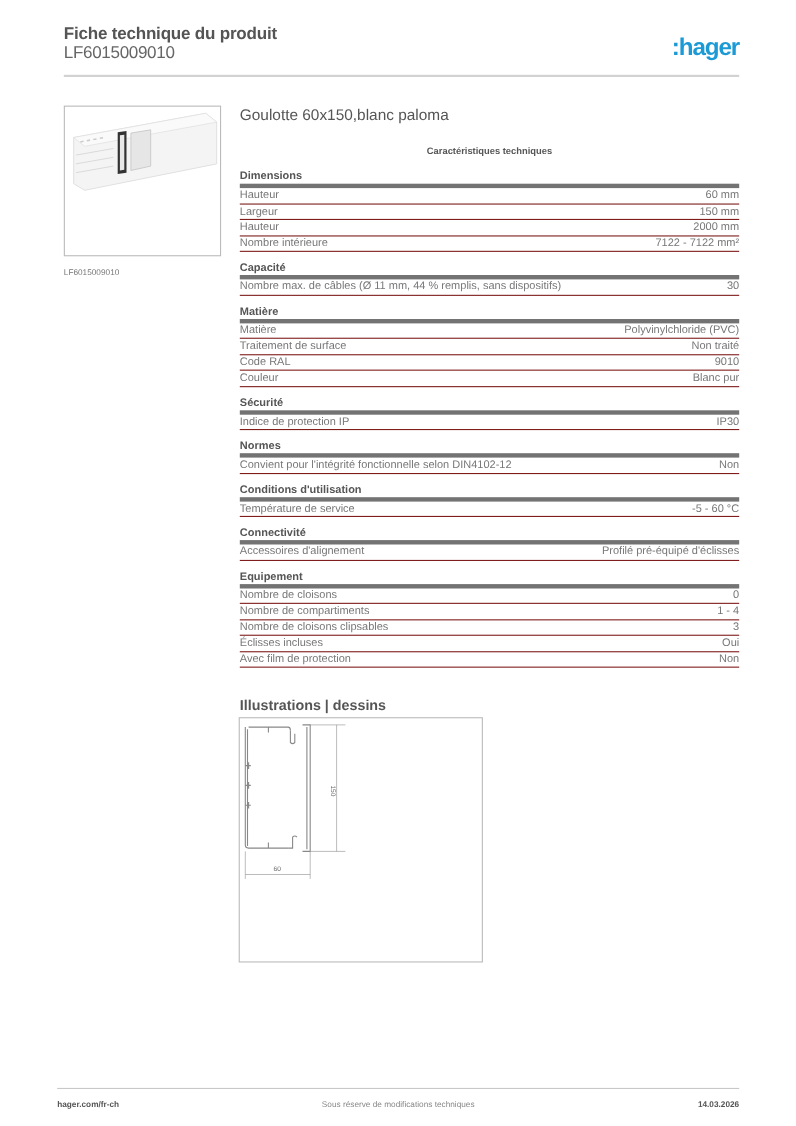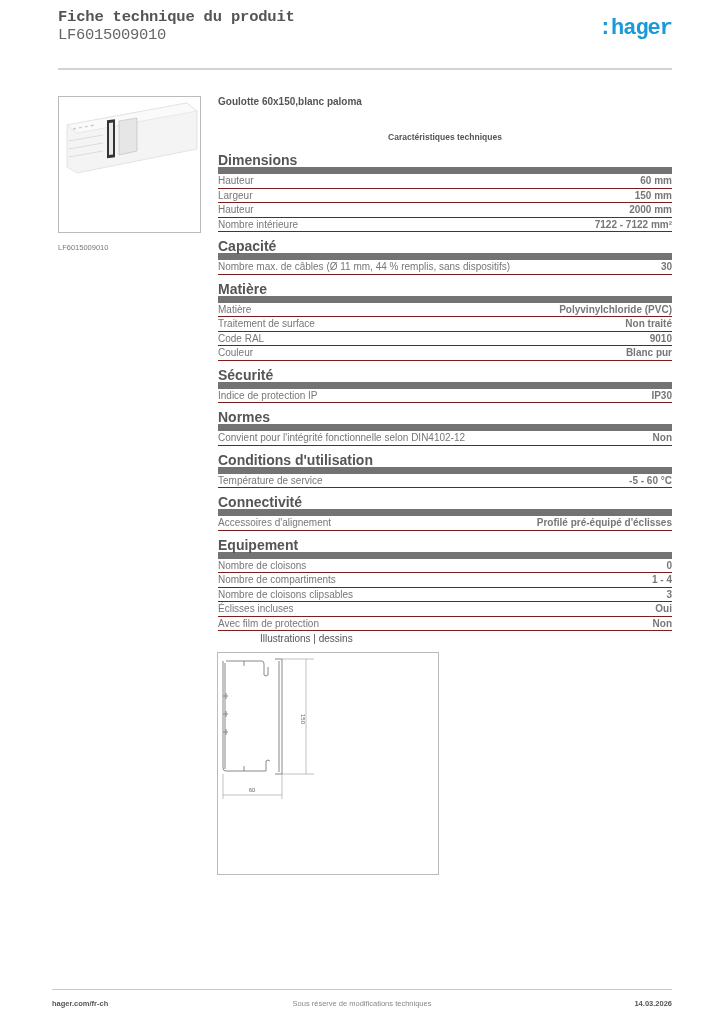--- a/index.html
+++ b/index.html
@@ -1,36 +1,36 @@
 <!DOCTYPE html>
 <html><head>
   <meta charset="utf-8">
   <style>
     * { margin: 0; padding: 0; box-sizing: border-box; }
     html, body { width: 724px; height: 1024px; background: #ffffff; overflow: hidden; }
     body { position: relative; font-family: "Liberation Sans", sans-serif; color: #666; }
 
-    .header { position: absolute; left: 58px; top: 8px; width: 614px; font-family: Liberation Mono, monospace; }
+    .header { position: absolute; left: 58px; top: 22px; width: 614px; }
     .header .title { font-size: 15.5px; font-weight: bold; color: #555; line-height: 18px; letter-spacing: -0.2px; }
     .header .ref { font-size: 15.5px; color: #666; line-height: 18px; letter-spacing: -0.3px; }
     .logo { position: absolute; right: 0; top: 8px; font-size: 22px; font-weight: bold; color: #1b9ad6; letter-spacing: -1px; }
     .header-rule { position: absolute; left: 58px; top: 68px; width: 614px; height: 2px; background: #d2d2d2; }
 
     .product-image { position: absolute; left: 58px; top: 96px; width: 143px; height: 137px; border: 1px solid #bbb; background: #fff; overflow: hidden; }
     .product-caption { position: absolute; left: 58px; top: 243px; font-size: 7.5px; color: #777; }
 
     .spec { position: absolute; left: 218px; top: 96px; width: 454px; }
-    .prod-name { font-size: 10px; font-weight: bold; color: #555; height: 36px; }
+    .prod-name { font-size: 14px; font-weight: normal; color: #555; height: 36px; }
     .spec-heading { font-size: 8.5px; font-weight: bold; color: #555; height: 22px; text-align: center; }
     .group { margin-bottom: 8px; }
-    .group-title { font-size: 14px; font-weight: bold; color: #555; line-height: 13px; border-bottom: 7px solid #737373; }
+    .group-title { font-size: 10px; font-weight: bold; color: #555; line-height: 13px; border-bottom: 4px solid #737373; }
     .row { display: flex; justify-content: space-between; font-size: 10px; color: #777; line-height: 13.5px; border-bottom: 1px solid #7f1d1d; }
-    .row .val { text-align: center; font-weight: bold; }
-
-    .illus-title { position: absolute; left: 218px; top: 633px; font-size: 10px; font-weight: normal; color: #555; margin-left: 42px; }
+    .row .val { text-align: center; }
+
+    .illus-title { position: absolute; left: 218px; top: 633px; font-size: 13px; font-weight: bold; color: #555; }
     .drawing-box { position: absolute; left: 217px; top: 652px; width: 222px; height: 223px; border: 1px solid #bbb; background: #fff; }
 
     .footer-rule { position: absolute; left: 52px; top: 989px; width: 620px; height: 1px; background: #c8c8c8; }
     .footer { position: absolute; left: 52px; top: 999px; width: 620px; font-size: 7.5px; }
     .footer .left { position: absolute; left: 0; font-weight: bold; color: #555; }
     .footer .center { position: absolute; left: 0; right: 0; text-align: center; color: #888; }
     .footer .right { position: absolute; right: 0; font-weight: bold; color: #555; }
   </style>
 </head>
 <body>

